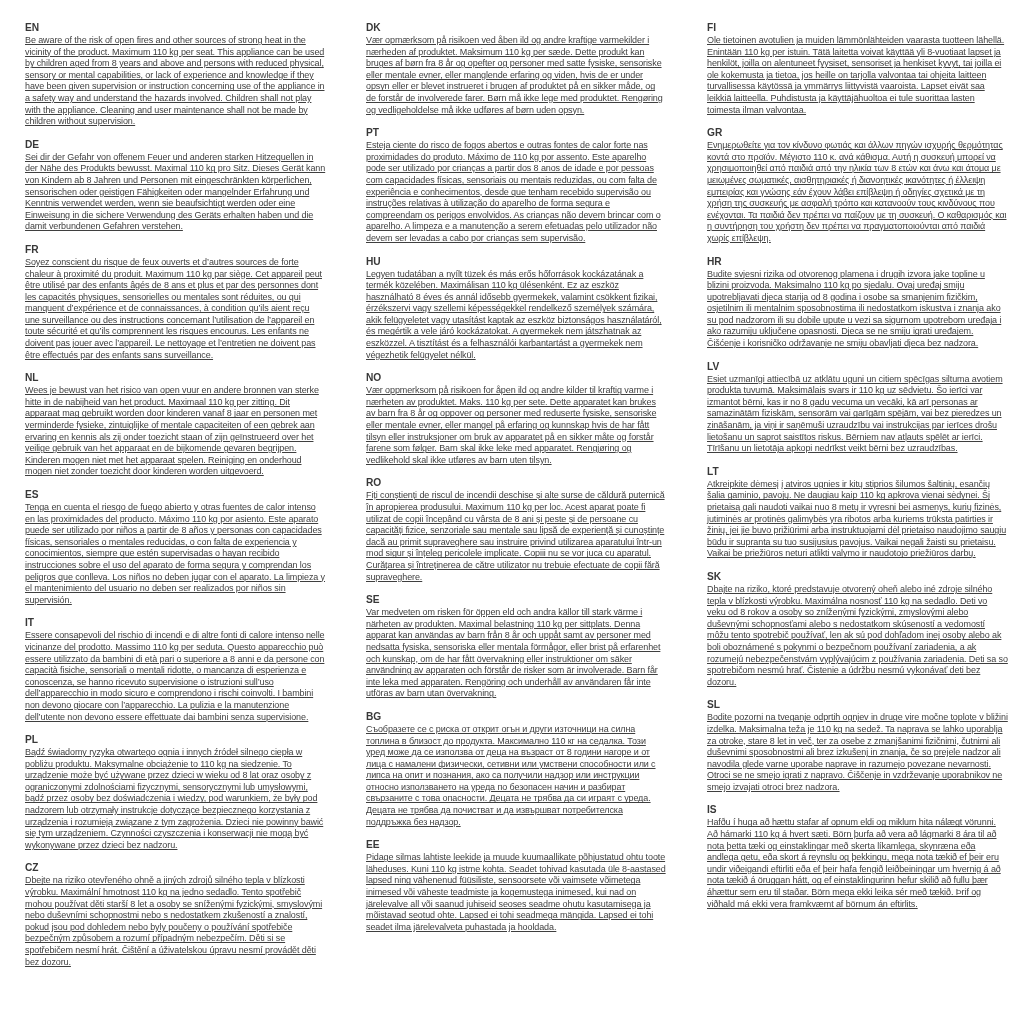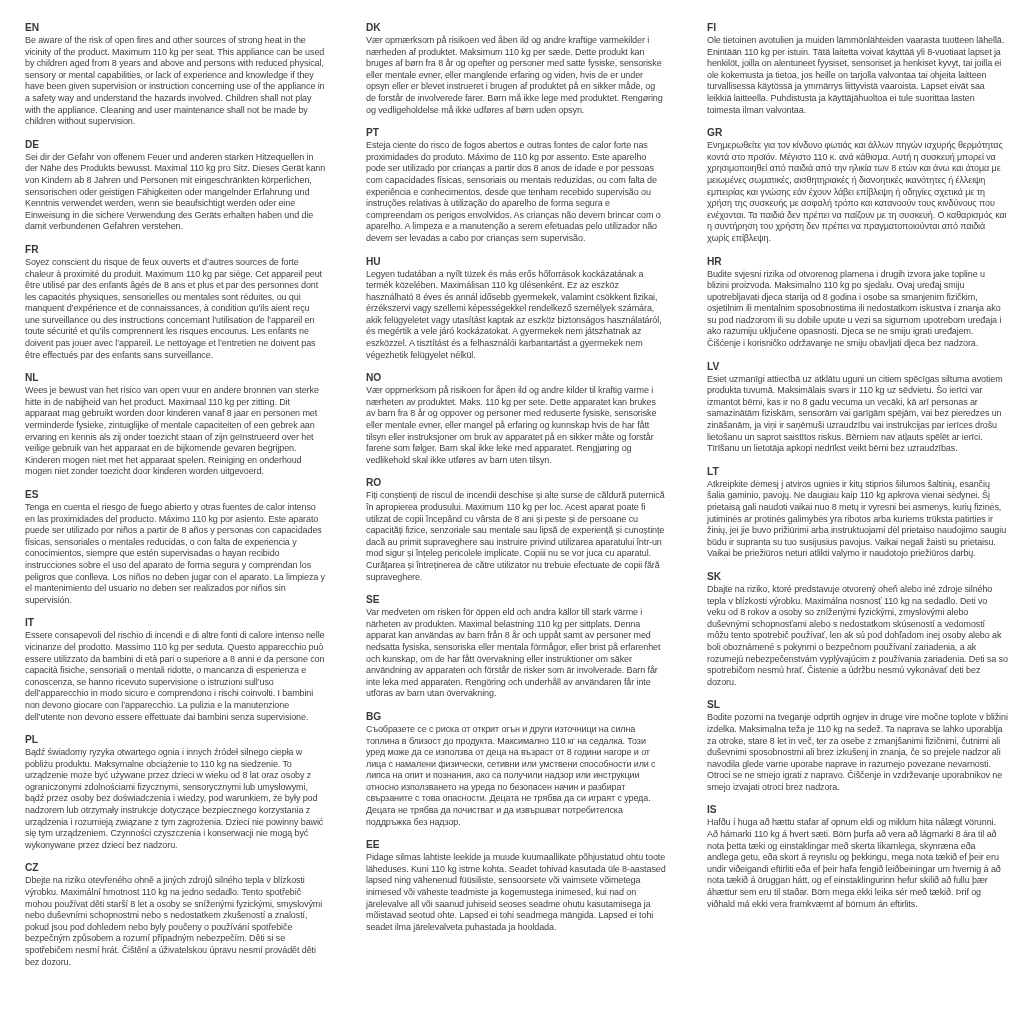--- a/index.html
+++ b/index.html
@@ -37,20 +37,21 @@
     line-height: 12px;
     margin: 0 0 1px 0;
     color: #383838;
   }
   .warning {
     font-size: 9px;
     line-height: 11.6px;
     letter-spacing: -0.1px;
     margin: 0;
     text-align: left;
+    text-decoration: underline;
   }
 </style>
 </head>
 <body>
 
 <div class="page">
   <div class="columns">
 
     <div class="col">
       <div class="section">

